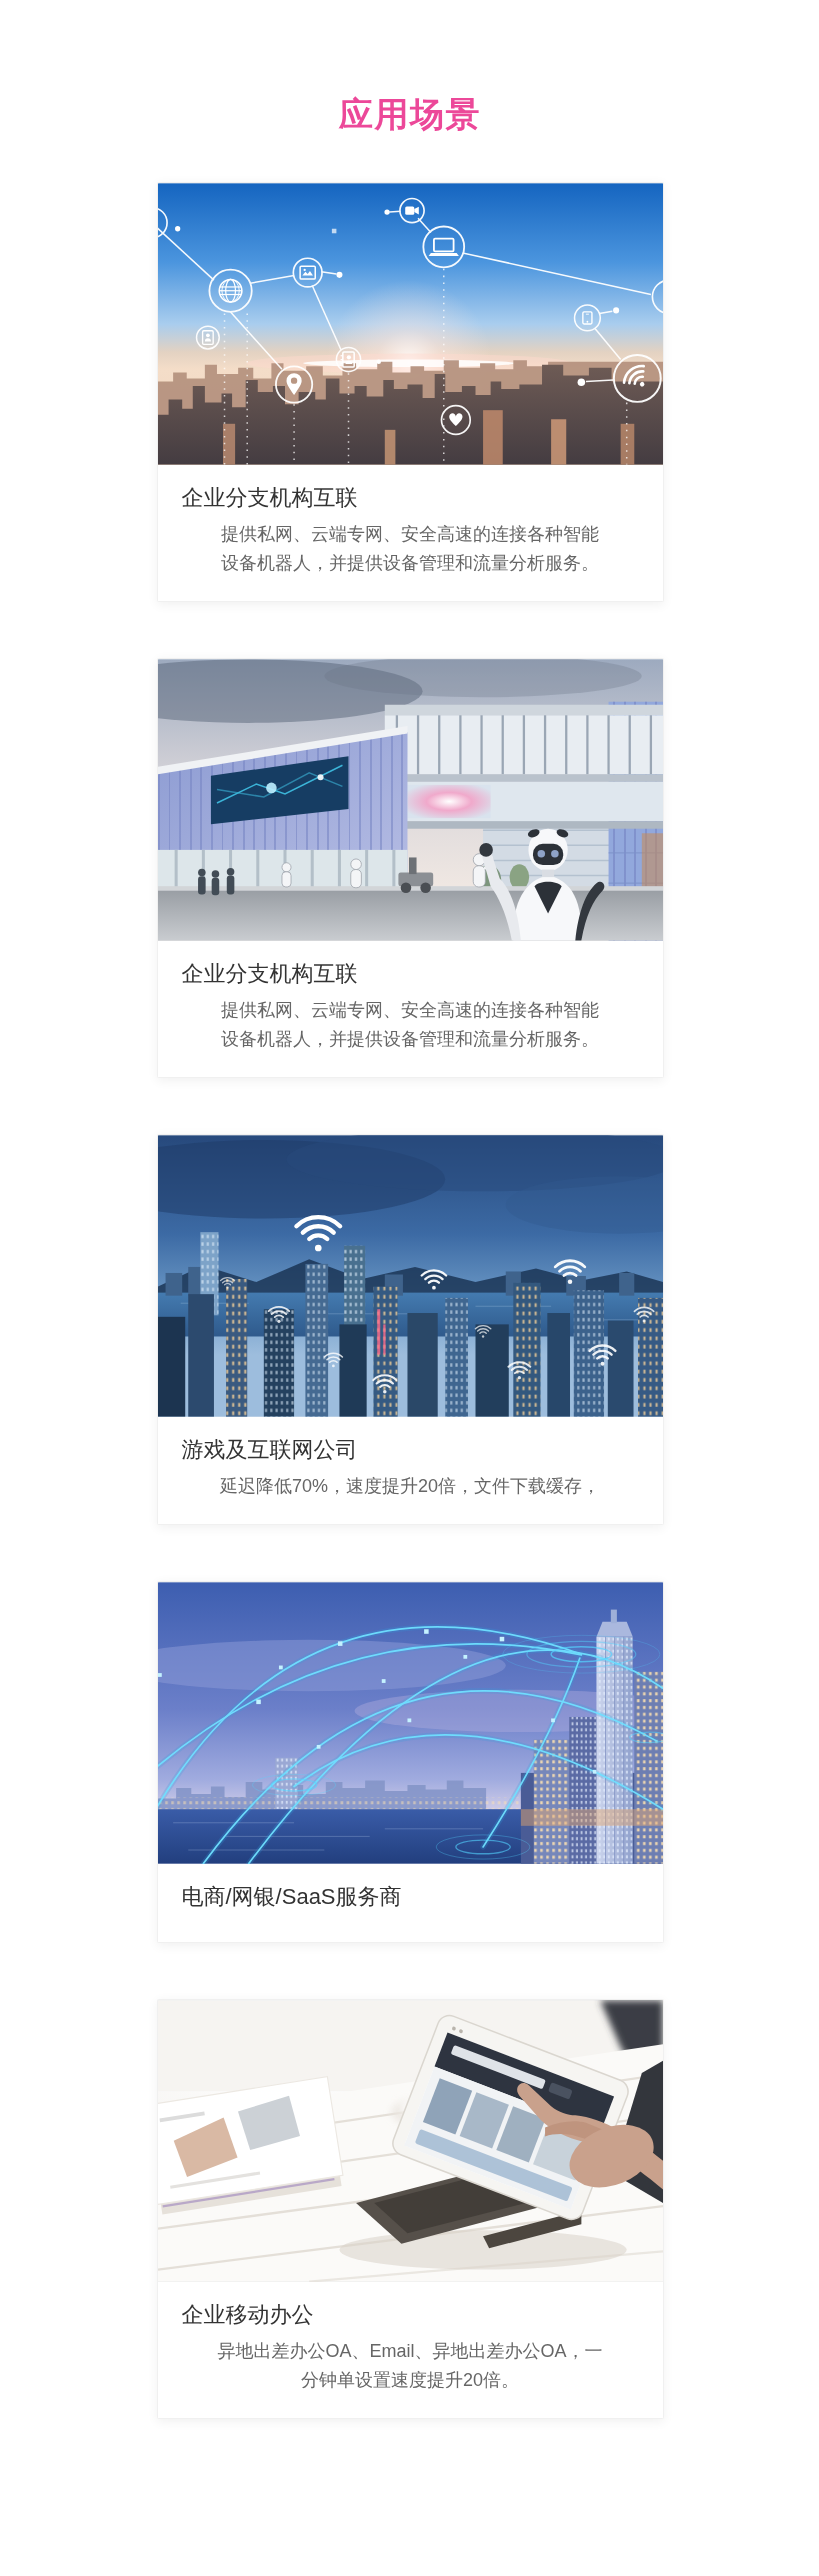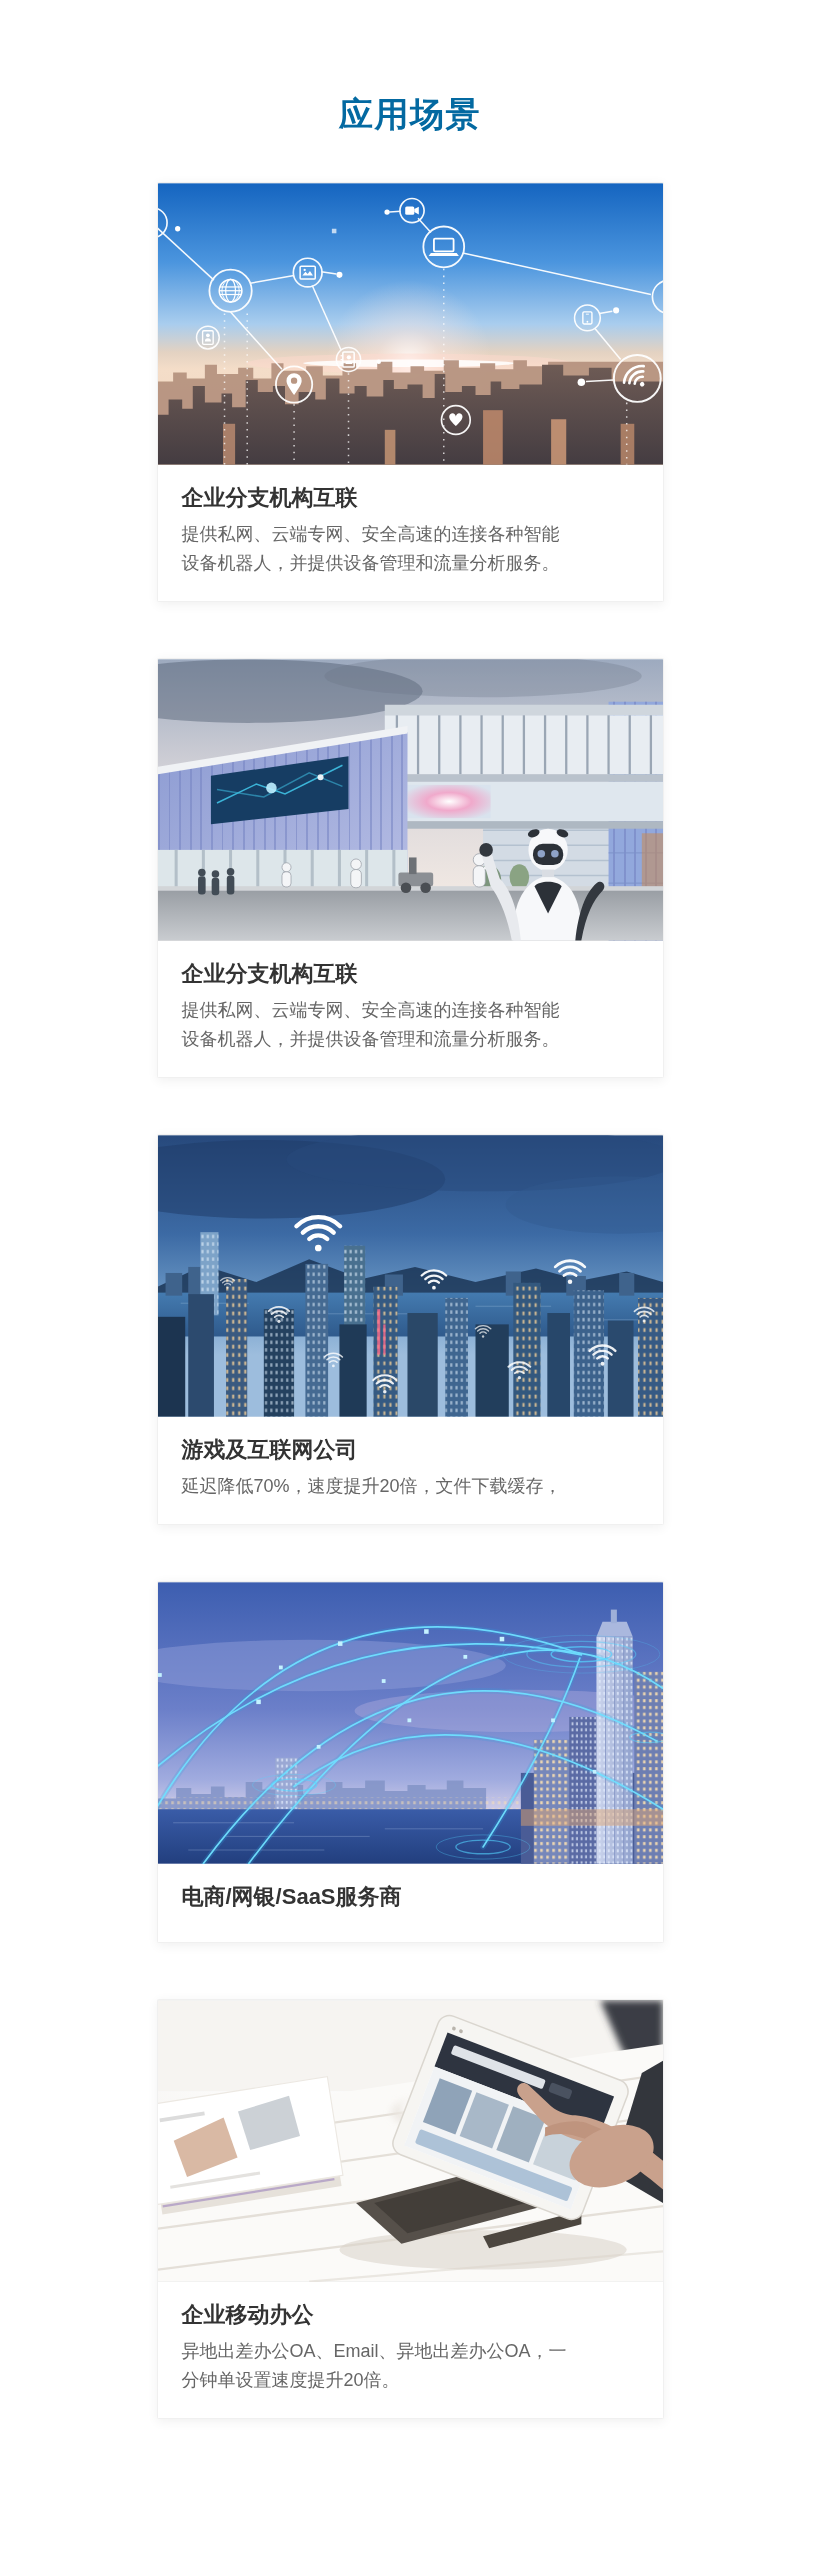--- a/index.html
+++ b/index.html
@@ -5,38 +5,38 @@
   * { margin:0; padding:0; box-sizing:border-box; }
   html,body { background:#ffffff; }
   body {
     width:820px; margin:0 auto;
     font-family:"Liberation Sans","DejaVu Sans",sans-serif;
     -webkit-font-smoothing:antialiased;
   }
   .page { padding:96px 0 83px; }
   .section-title {
     text-align:center; font-size:34px; line-height:36px;
-    font-weight:600; color:#0369a1; letter-spacing:1.5px;
+    font-weight:600; color:#ec4899; letter-spacing:1.5px;
     margin-bottom:50px;
   }
   .cards { width:507px; margin:0 auto; }
   .card {
     background:#fff; border:0.8px solid #f0f0f0; border-radius:1.5px;
     box-shadow:0 2.3px 10.6px rgba(0,0,0,0.06);
     margin-bottom:56px; overflow:hidden;
   }
   .card:last-child { margin-bottom:0; }
   .card-image { height:282px; display:block; background:#dfe7ef; }
   .card-image svg { display:block; width:100%; height:100%; }
   .card-body { padding:20px 24px 23px; }
   .card-title {
-    font-size:22px; line-height:26px; font-weight:700;
+    font-size:22px; line-height:26px; font-weight:400;
     color:#333333; margin-bottom:9px;
   }
-  .card-desc { font-size:18px; line-height:29px; color:#666666; }
+  .card-desc { font-size:18px; line-height:29px; color:#666666;text-align:center; }
   .card-desc span { display:block; }
 </style>
 </head>
 <body>
 
 <div class="page">
   <h1 class="section-title">应用场景</h1>
 
   <div class="cards">
 

